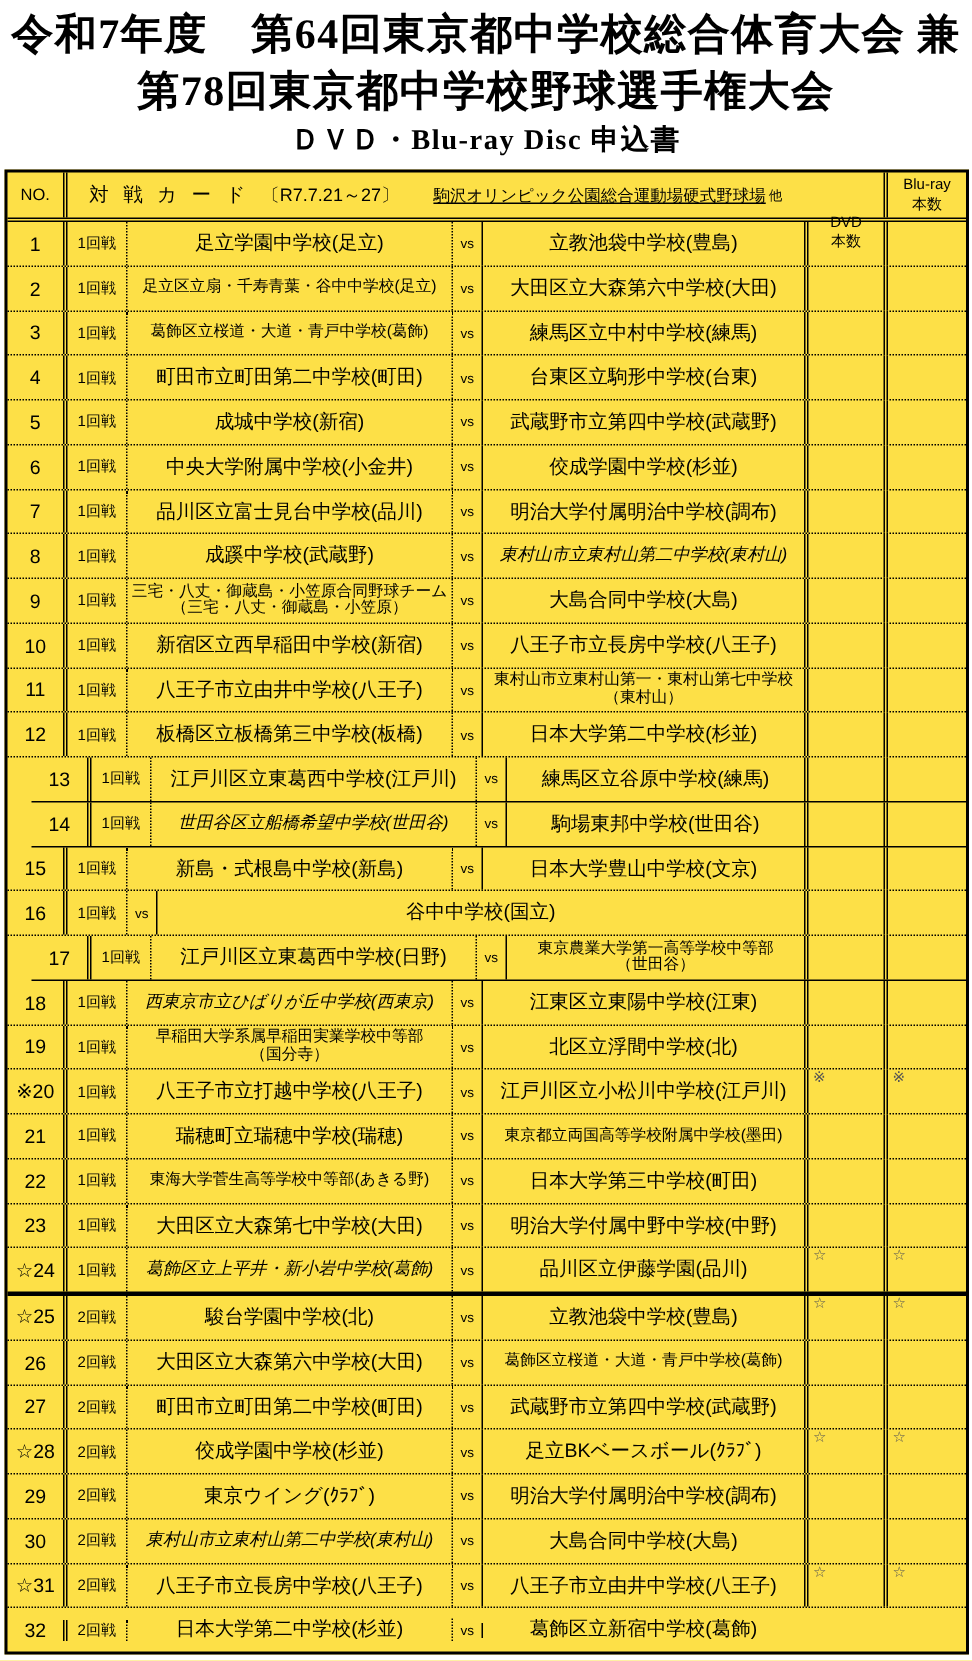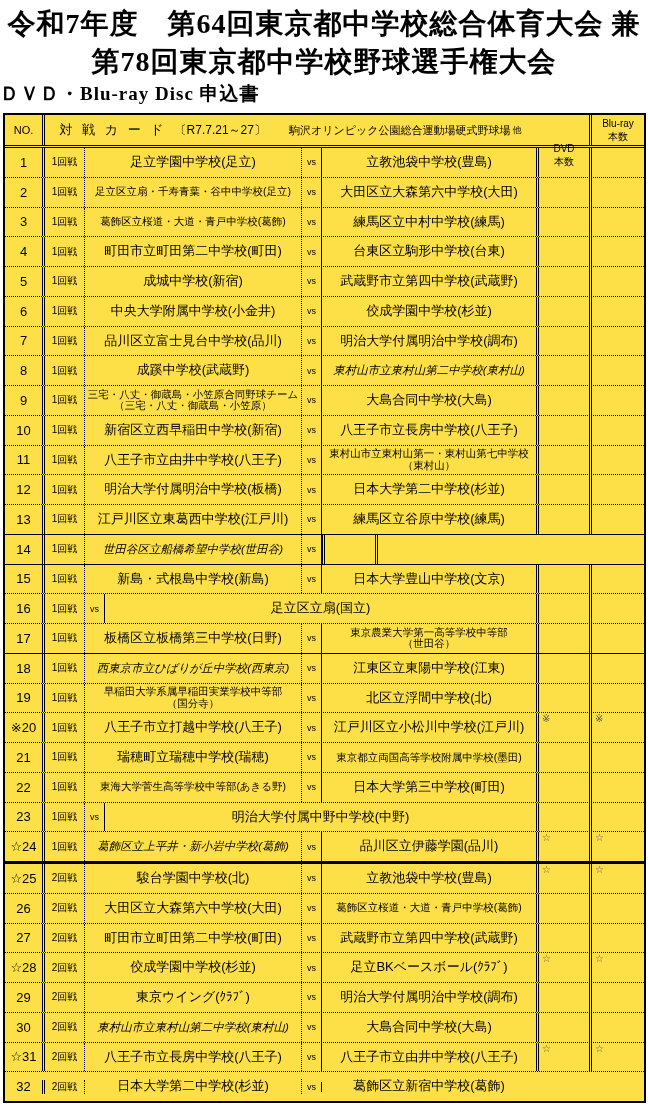--- a/index.html
+++ b/index.html
@@ -11,35 +11,35 @@
   }
   .page { position:relative; width:648px; height:1107px; }
 
   .title1, .title2 {
     text-align:center; font-family:"Liberation Serif","DejaVu Serif",serif;
     font-weight:bold; font-size:28px; letter-spacing:1px; white-space:nowrap;
   }
   .title1 { padding-top:5px; line-height:38px; }
   .title2 { line-height:38px; }
   .subtitle {
-    text-align:left; font-family:"Liberation Serif","DejaVu Serif",serif;
+    text-align:center; font-family:"Liberation Serif","DejaVu Serif",serif;
     font-weight:bold; font-size:19px; line-height:26px; letter-spacing:1px;
   }
 
   .table {
     position:absolute; left:3px; top:113px; width:643px; height:990px;
     border:2px solid #000; display:flex; flex-direction:column; background:#fde047;
   }
   .thead {
     height:33px; flex:0 0 33px; display:flex; border-bottom:3px double #000;
   }
   .tbody { flex:1; display:flex; flex-direction:column; }
 
   .row { flex:1; display:flex; border-bottom:1px dotted #000; min-height:0; }
-  .row.sep-solid { border-bottom:1px solid #000; }
+  .row.sep-solid { border-bottom:1px solid #000;margin-left:16px; }
   .row.sep-thick { border-bottom:3px solid #000; }
   .row:last-child { border-bottom:none;align-items:center; }
 
   .c { display:flex; align-items:center; justify-content:center; text-align:center; min-width:0; }
 
   .col-no     { width:37px; flex:0 0 37px; font-size:13px; }
   .col-round  { width:43px; flex:0 0 43px; font-size:10px; border-left:3px double #000; border-right:1px dotted #000; }
   .col-team1  { width:217px; flex:0 0 217px; border-right:1px dotted #000; }
   .col-vs     { width:20px; flex:0 0 20px; font-size:9px; border-right:1px solid #000; }
   .col-team2  { flex:1 1 auto; }
@@ -50,21 +50,21 @@
   .team.s  { font-size:11.5px;font-style:italic; }
   .team.xs { font-size:10.5px; }
   .team .l2 { display:block; }
   .team.two { font-size:10.5px; white-space:normal; }
 
   .mark { position:absolute; top:1px; left:3px; font-size:10px; color:#555; line-height:1; }
 
   .hdr-card { flex:1 1 auto; border-left:3px double #000; font-size:12px; white-space:nowrap; }
   .hdr-card .main { font-size:13px; letter-spacing:3px; margin-right:8px; }
   .hdr-card .note { font-size:12px; margin-right:23px; }
-  .hdr-card .venue { font-size:11px; }
+  .hdr-card .venue { font-size:11px;text-decoration:underline; }
   .hdr-card .etc { font-size:9px; margin-left:2px; }
   .hdr-no { width:37px; flex:0 0 37px; font-size:11px; }
   .hdr-count { flex-direction:column; line-height:1.3; }
   .hdr-count .t1 { font-size:10px; }
   .hdr-count .t2 { font-size:10px; }
   .hdr-dvd { width:53px; flex:0 0 53px; border-left:3px double #000;margin-top:40px; }
   .hdr-bluray { width:55px; flex:0 0 55px; border-left:3px double #000; }
 </style>
 </head>
 <body>
@@ -239,21 +239,21 @@
               <span class="l2">（東村山）</span>
             </div>
           </div>
           <div class="c col-dvd"></div>
           <div class="c col-bluray"></div>
         </div>
         <div class="row">
           <div class="c col-no">12</div>
           <div class="c col-round">1回戦</div>
           <div class="c col-team1">
-            <div class="team">明治大学付属明治中学校(板橋)</div>
+            <div class="team">板橋区立板橋第三中学校(板橋)</div>
           </div>
           <div class="c col-vs">vs</div>
           <div class="c col-team2">
             <div class="team">日本大学第二中学校(杉並)</div>
           </div>
           <div class="c col-dvd"></div>
           <div class="c col-bluray"></div>
         </div>
         <div class="row sep-solid">
           <div class="c col-no">13</div>
@@ -268,20 +268,23 @@
           <div class="c col-dvd"></div>
           <div class="c col-bluray"></div>
         </div>
         <div class="row sep-solid">
           <div class="c col-no">14</div>
           <div class="c col-round">1回戦</div>
           <div class="c col-team1">
             <div class="team s">世田谷区立船橋希望中学校(世田谷)</div>
           </div>
           <div class="c col-vs">vs</div>
+          <div class="c col-team2">
+            <div class="team">駒場東邦中学校(世田谷)</div>
+          </div>
           <div class="c col-dvd"></div>
           <div class="c col-bluray"></div>
         </div>
         <div class="row">
           <div class="c col-no">15</div>
           <div class="c col-round">1回戦</div>
           <div class="c col-team1">
             <div class="team">新島・式根島中学校(新島)</div>
           </div>
           <div class="c col-vs">vs</div>
@@ -289,30 +292,30 @@
             <div class="team">日本大学豊山中学校(文京)</div>
           </div>
           <div class="c col-dvd"></div>
           <div class="c col-bluray"></div>
         </div>
         <div class="row">
           <div class="c col-no">16</div>
           <div class="c col-round">1回戦</div>
           <div class="c col-vs">vs</div>
           <div class="c col-team2">
-            <div class="team">足立区立扇(国立)</div>
+            <div class="team">谷中中学校(国立)</div>
           </div>
           <div class="c col-dvd"></div>
           <div class="c col-bluray"></div>
         </div>
         <div class="row sep-solid">
           <div class="c col-no">17</div>
           <div class="c col-round">1回戦</div>
           <div class="c col-team1">
-            <div class="team">板橋区立板橋第三中学校(日野)</div>
+            <div class="team">江戸川区立東葛西中学校(日野)</div>
           </div>
           <div class="c col-vs">vs</div>
           <div class="c col-team2">
             <div class="team two">
               <span class="l2">東京農業大学第一高等学校中等部</span>
               <span class="l2">（世田谷）</span>
             </div>
           </div>
           <div class="c col-dvd"></div>
           <div class="c col-bluray"></div>
@@ -385,20 +388,23 @@
           <div class="c col-vs">vs</div>
           <div class="c col-team2">
             <div class="team">日本大学第三中学校(町田)</div>
           </div>
           <div class="c col-dvd"></div>
           <div class="c col-bluray"></div>
         </div>
         <div class="row">
           <div class="c col-no">23</div>
           <div class="c col-round">1回戦</div>
+          <div class="c col-team1">
+            <div class="team">大田区立大森第七中学校(大田)</div>
+          </div>
           <div class="c col-vs">vs</div>
           <div class="c col-team2">
             <div class="team">明治大学付属中野中学校(中野)</div>
           </div>
           <div class="c col-dvd"></div>
           <div class="c col-bluray"></div>
         </div>
         <div class="row sep-thick">
           <div class="c col-no">☆24</div>
           <div class="c col-round">1回戦</div>

